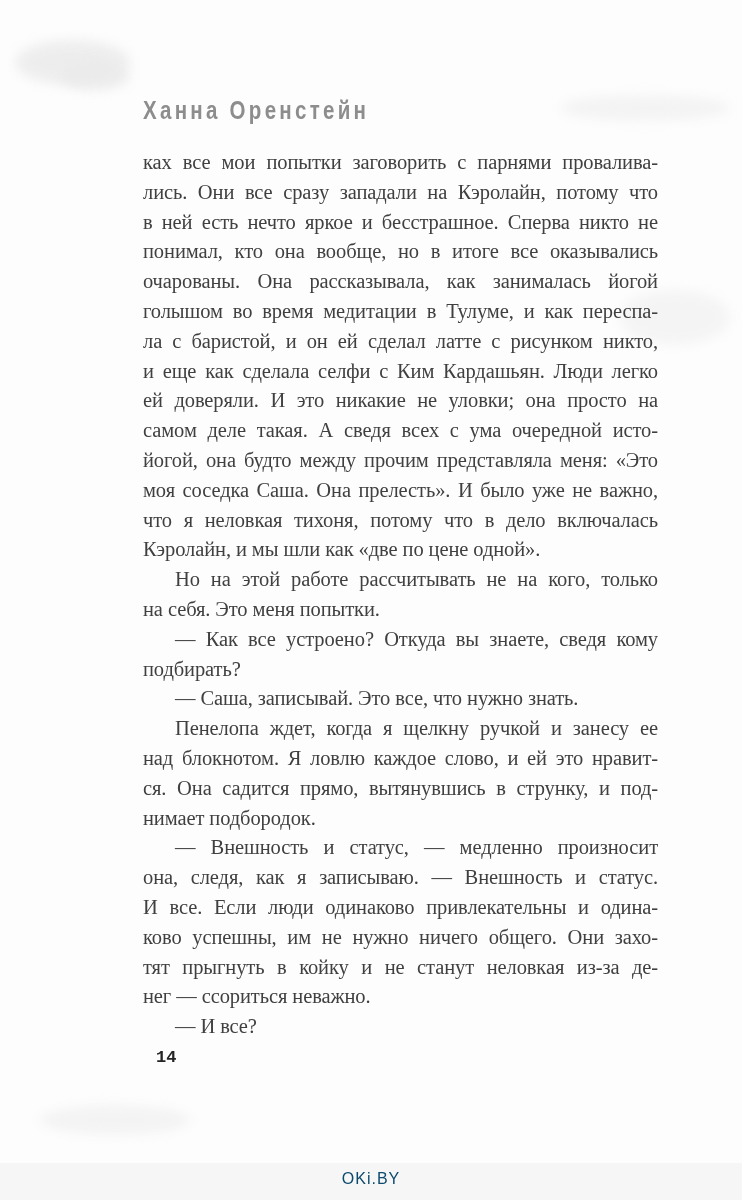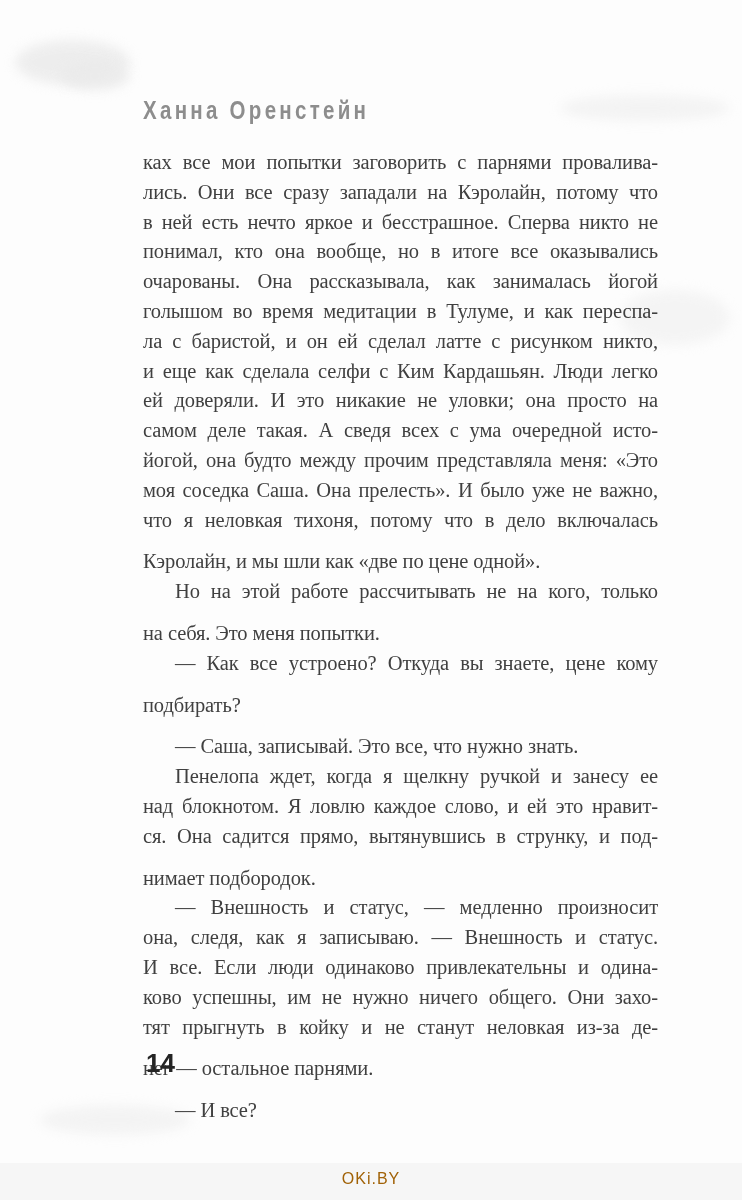--- a/index.html
+++ b/index.html
@@ -65,44 +65,43 @@
     letter-spacing: -0.1px;
   }
   .line {
     height: 29.8px;
     overflow: hidden;
     text-align: justify;
     text-align-last: justify;
   }
   .line.last {
     text-align-last: left;
-    margin-top: 12px;
   }
   .line.indent {
     text-indent: 32px;
   }
   .page-number {
     position: absolute;
-    left: 146px;
+    left: 156px;
     top: 1048px;
-    font-family: Liberation Sans, sans-serif;
+    font-family: Liberation Mono, monospace;
     font-weight: bold;
-    font-size: 26px;
+    font-size: 17px;
     color: #242424;
   }
   .watermark {
     position: absolute;
     left: 0;
     right: 0;
     top: 1170px;
     text-align: center;
     font-family: "Liberation Sans", sans-serif;
     font-size: 16px;
     letter-spacing: 1px;
-    color: #a16207;
+    color: #0c4a6e;
   }
 </style>
 </head>
 <body>
 
 <div class="scan-page">
 
   <div class="smudge s1"></div>
   <div class="smudge s2"></div>
   <div class="smudge s3"></div>
@@ -123,33 +122,33 @@
       <div class="line">ла с баристой, и он ей сделал латте с рисунком никто,</div>
       <div class="line">и еще как сделала селфи с Ким Кардашьян. Люди легко</div>
       <div class="line">ей доверяли. И это никакие не уловки; она просто на</div>
       <div class="line">самом деле такая. А сведя всех с ума очередной исто-</div>
       <div class="line">йогой, она будто между прочим представляла меня: «Это</div>
       <div class="line">моя соседка Саша. Она прелесть». И было уже не важно,</div>
       <div class="line">что я неловкая тихоня, потому что в дело включалась</div>
       <div class="line last">Кэролайн, и мы шли как «две по цене одной».</div>
       <div class="line indent">Но на этой работе рассчитывать не на кого, только</div>
       <div class="line last">на себя. Это меня попытки.</div>
-      <div class="line indent">— Как все устроено? Откуда вы знаете, цене кому</div>
+      <div class="line indent">— Как все устроено? Откуда вы знаете, сведя кому</div>
       <div class="line last">подбирать?</div>
       <div class="line indent last">— Саша, записывай. Это все, что нужно знать.</div>
       <div class="line indent">Пенелопа ждет, когда я щелкну ручкой и занесу ее</div>
       <div class="line">над блокнотом. Я ловлю каждое слово, и ей это нравит-</div>
       <div class="line">ся. Она садится прямо, вытянувшись в струнку, и под-</div>
       <div class="line last">нимает подбородок.</div>
       <div class="line indent">— Внешность и статус, — медленно произносит</div>
       <div class="line">она, следя, как я записываю. — Внешность и статус.</div>
       <div class="line">И все. Если люди одинаково привлекательны и одина-</div>
       <div class="line">ково успешны, им не нужно ничего общего. Они захо-</div>
       <div class="line">тят прыгнуть в койку и не станут неловкая из-за де-</div>
-      <div class="line last">нег — остальное парнями.</div>
+      <div class="line last">нег — ссориться неважно.</div>
       <div class="line indent last">— И все?</div>
     </div>
 
   <div class="page-number">14</div>
 
   <div class="watermark">OKi.BY</div>
 
 </div>
 
 </body></html>

